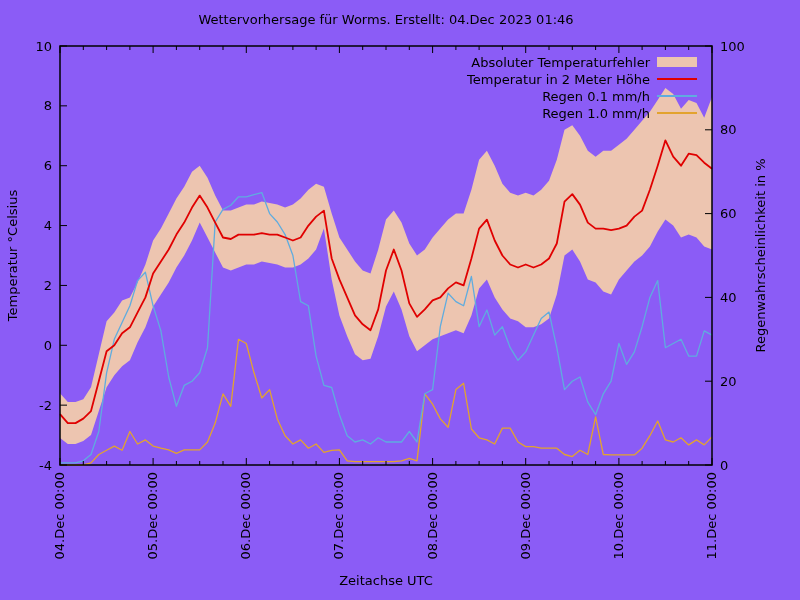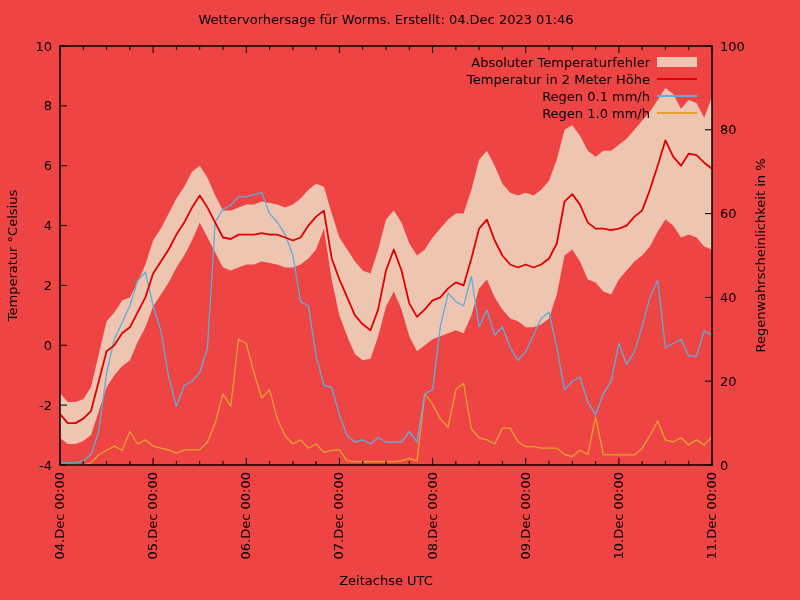--- a/index.html
+++ b/index.html
@@ -8,21 +8,21 @@
     background: #ffffff;
     width: 800px;
     height: 600px;
     overflow: hidden;
     font-family: "DejaVu Sans", "Liberation Sans", sans-serif;
   }
   .page {
     width: 800px;
     height: 600px;
     position: relative;
-    background: #ef4444;
+    background: #8b5cf6;
   }
   svg text {
     fill: #000000;
     font-family: "DejaVu Sans", "Liberation Sans", sans-serif;
   }
 </style>
 </head>
 <body>
 
 <div class="page">

